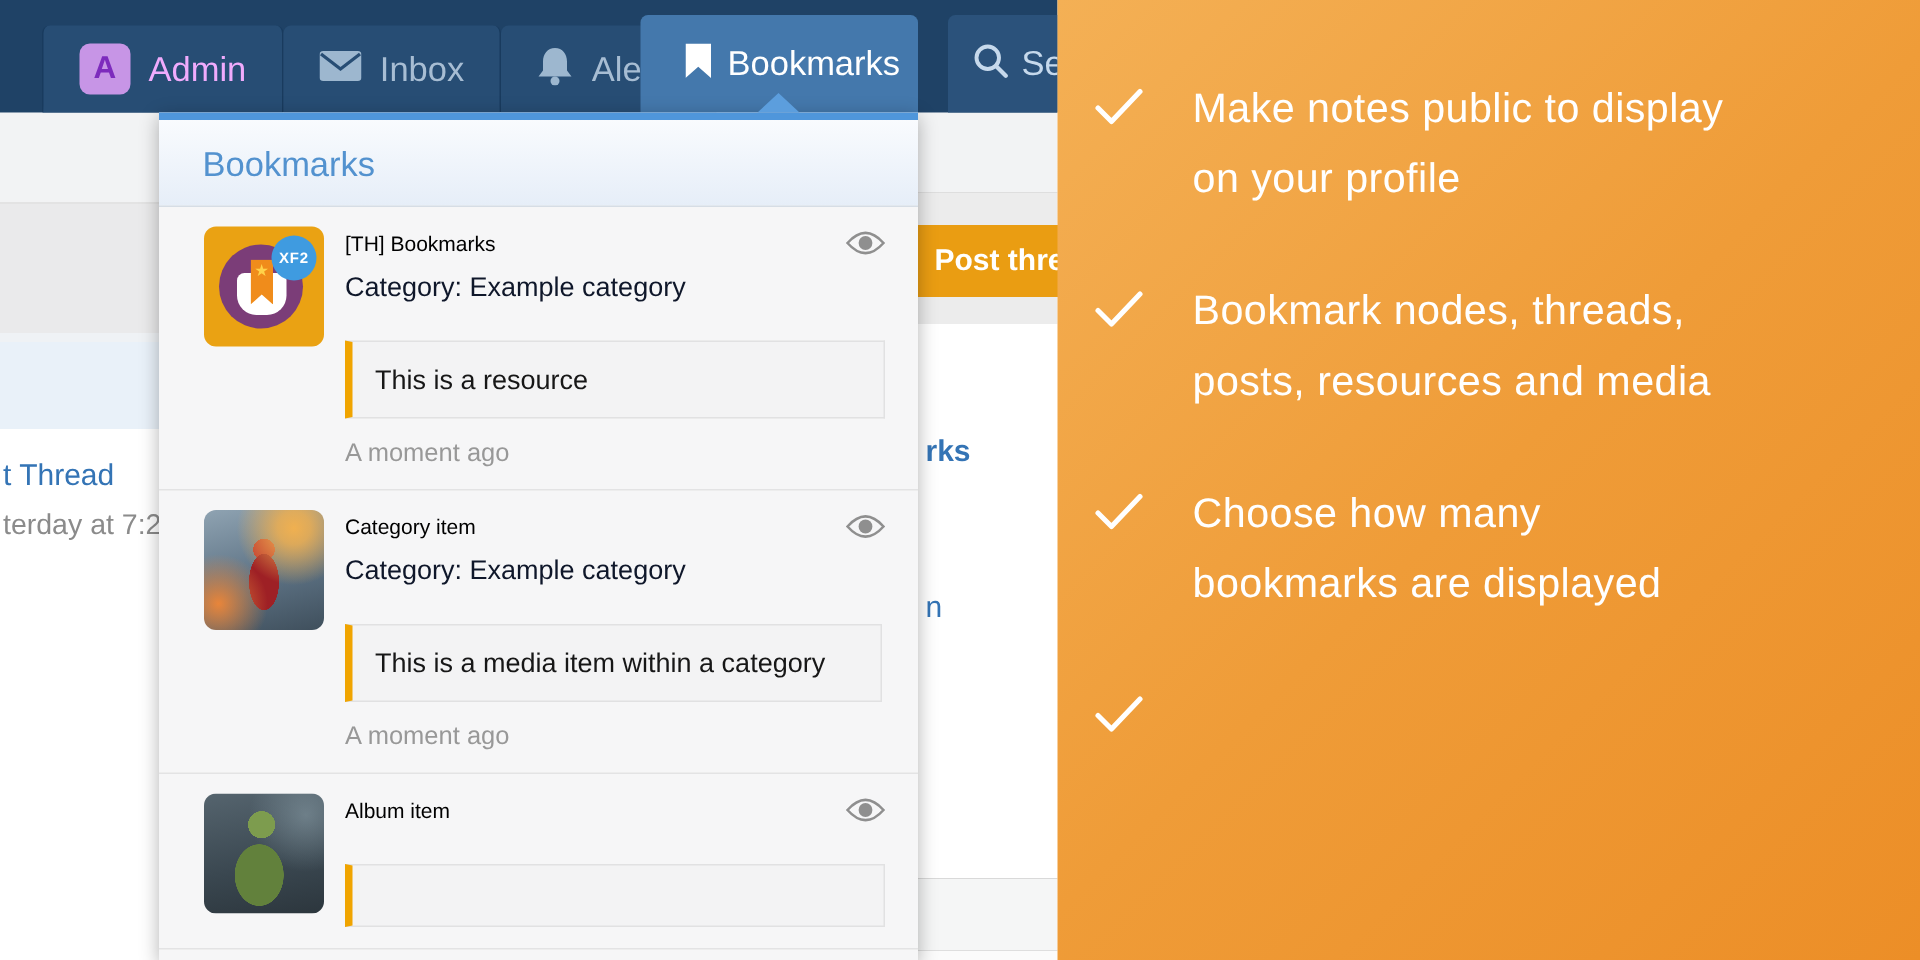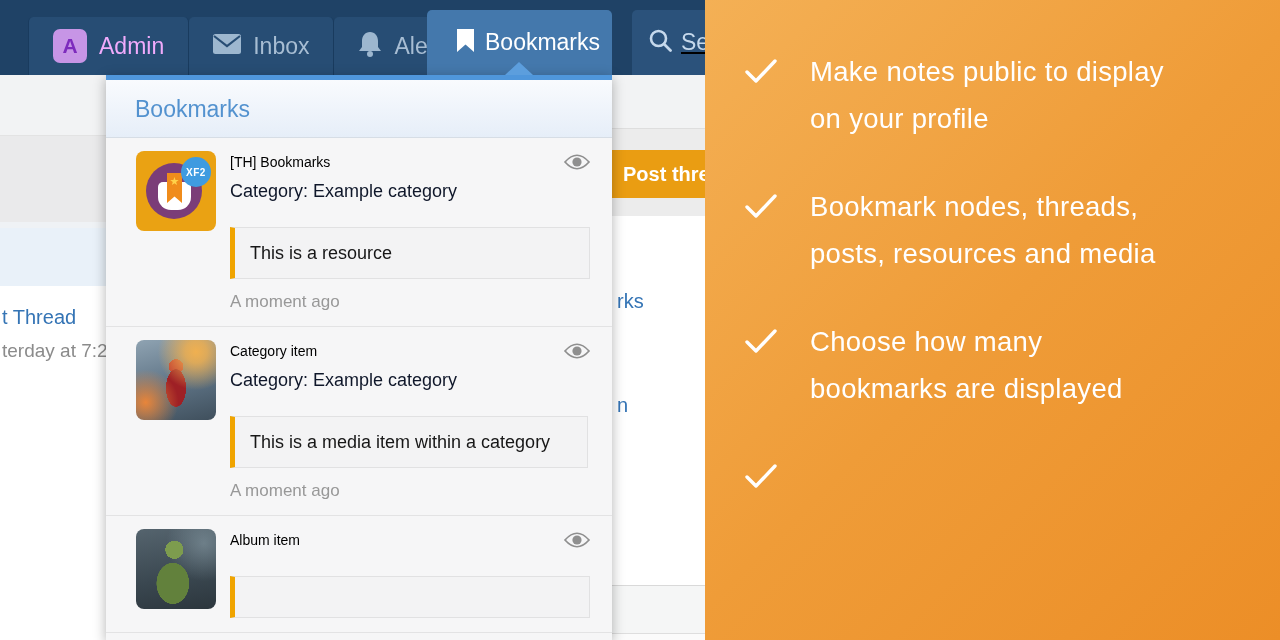--- a/index.html
+++ b/index.html
@@ -16,40 +16,40 @@
 
   .bg-right{position:absolute;left:606px;top:75px;width:99px;height:565px;
     background:linear-gradient(#f2f3f4 0px,#f2f3f4 53px,#dedede 53px,#dedede 54px,
       #ececec 54px,#ececec 141px,#ffffff 141px,#ffffff 510px,
       #d9d9d9 510px,#d9d9d9 511px,#f5f6f6 511px,#f5f6f6 558px,
       #dedede 558px,#dedede 559px,#fbfbfb 559px);}
   .post-btn{position:absolute;left:610px;top:150px;width:100px;height:48px;background:#ea9d12;
     color:#fff;font-weight:700;font-size:20px;line-height:48px;padding-left:13px;
     box-sizing:border-box;border-radius:2px;white-space:nowrap;overflow:hidden;}
   .frag{position:absolute;font-size:20px;color:#3474b5;white-space:nowrap;}
-  .frag-1{left:617px;top:290px;}
+  .frag-1{left:617px;top:290px;font-weight:bold;}
   .frag-2{left:617px;top:394px;}
 
   
   .navbar{position:absolute;left:0;top:0;width:705px;height:75px;background:#1f4266;}
   .tabstrip{position:absolute;left:28px;top:17px;height:58px;display:flex;}
   .ntab{background:#274d74;display:flex;align-items:center;padding:0 24px;
         border-right:1px solid #193b5e;border-radius:5px 5px 0 0;cursor:pointer;}
   .ntab:first-child{border-left:1px solid #193b5e;}
   .ntab .lbl{font-size:23px;color:#a7bdd3;margin-left:12px;}
   .ntab .lbl.bright{color:#f0abfc;}
   .avatar{width:34px;height:34px;border-radius:7px;background:#c795e6;color:#7d2bbd;
           font-weight:700;font-size:21px;display:flex;align-items:center;justify-content:center;}
   .tab-bookmarks{position:absolute;left:427px;top:10px;width:185px;height:65px;background:#4478ac;
           border-radius:5px 5px 0 0;display:flex;align-items:center;padding-left:30px;
           box-sizing:border-box;cursor:pointer;}
   .tab-bookmarks .lbl{font-size:23px;color:#ffffff;margin-left:11px;}
   .tab-search{position:absolute;left:632px;top:10px;width:73px;height:65px;background:#2b527b;
           border-radius:5px 0 0 0;display:flex;align-items:center;padding-left:17px;
-          box-sizing:border-box;overflow:hidden;cursor:pointer;text-decoration:underline;}
+          box-sizing:border-box;overflow:hidden;cursor:pointer;}
   .tab-search .lbl{font-size:23px;color:#c6d9ec;margin-left:9px;}
 
   
   .menu{position:absolute;left:106px;top:75px;width:506px;height:565px;background:#f6f6f7;
         box-shadow:0 3px 12px rgba(0,0,0,.3);}
   .menu-topbar{height:5px;background:#4f96db;}
   .menu-arrow{position:absolute;top:-13px;left:399px;width:0;height:0;
         border-left:14px solid transparent;border-right:14px solid transparent;
         border-bottom:13px solid #5c9edd;}
   .menu-header{height:57px;background:linear-gradient(#f9fbfe,#e6eef8);
@@ -89,21 +89,21 @@
       radial-gradient(circle 8px at 50% 33%,#c03a30 0%,#c03a30 90%,rgba(192,58,48,0) 91%),
       linear-gradient(165deg,#8fa3b2 0%,#5d7284 55%,#3f4f5c 100%);}
   .hulk-thumb{background:
       radial-gradient(circle 10px at 48% 26%,#7d9c4e 0%,#7d9c4e 90%,rgba(0,0,0,0) 91%),
       radial-gradient(ellipse 27px 34px at 46% 68%,#62813c 0%,#62813c 60%,rgba(0,0,0,0) 61%),
       radial-gradient(circle at 85% 18%,rgba(140,160,170,.55),rgba(0,0,0,0) 40%),
       linear-gradient(170deg,#55646e 0%,#3a4750 60%,#2c363d 100%);}
 
   
   .promo{position:absolute;left:705px;top:0;width:575px;height:640px;box-sizing:border-box;
-        padding:48px 30px 0 40px;
+        padding:48px 30px 0 25px;
         background:linear-gradient(135deg,#f4b055 0%,#ef9c38 50%,#ec8e27 100%);}
   .feat{display:flex;margin-bottom:41px;}
   .feat .chk{flex:0 0 32px;margin-right:33px;margin-top:11px;}
   .ftext{font-size:27.5px;line-height:47px;color:#ffffff;letter-spacing:.3px;}
   .ftext span{display:block;}
 </style>
 </head>
 <body>
 
 <div class="page">

